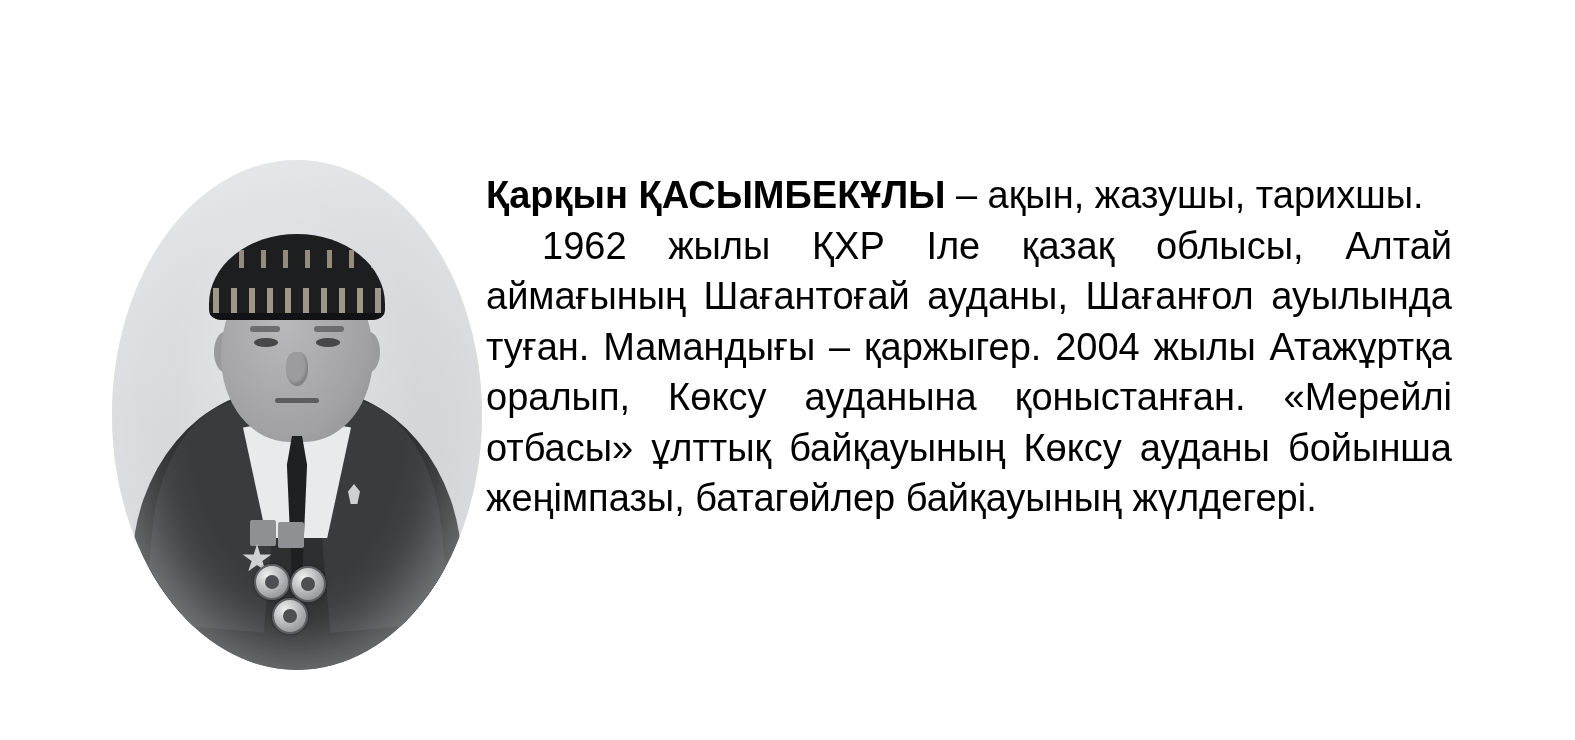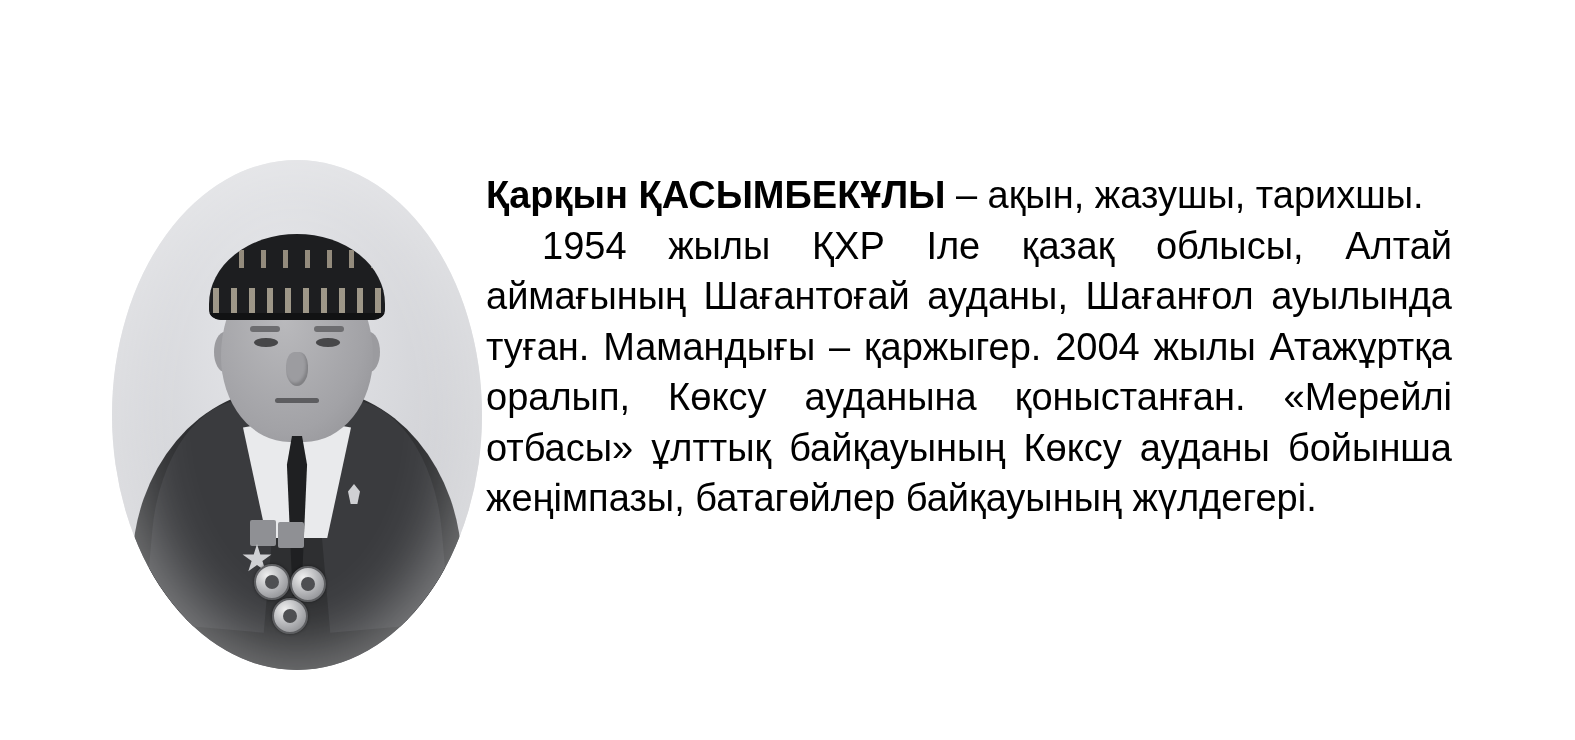--- a/index.html
+++ b/index.html
@@ -323,16 +323,16 @@
         <div class="medal" style="left:30px; top:44px;"></div>
         <div class="medal" style="left:66px; top:46px;"></div>
         <div class="medal" style="left:48px; top:78px;"></div>
       </div>
       <div class="vignette"></div>
     </div>
   </div>
 
   <div class="text-col">
     <p class="para lead"><span class="name">Қарқын ҚАСЫМБЕКҰЛЫ</span><span> – ақын, жазушы, тарихшы.</span></p>
-    <p class="para body">1954 жылы ҚХР Іле қазақ облысы, Алтай аймағының Шағантоғай ауданы, Шағанғол ауылында туған. Мамандығы – қаржыгер. 2004 жылы Атажұртқа оралып, Көксу ауданына қоныстанған. «Мерейлі отбасы» ұлттық байқауының Көксу ауданы бойынша жеңімпазы, батагөйлер байқауының жүлдегері.</p>
+    <p class="para body">1962 жылы ҚХР Іле қазақ облысы, Алтай аймағының Шағантоғай ауданы, Шағанғол ауылында туған. Мамандығы – қаржыгер. 2004 жылы Атажұртқа оралып, Көксу ауданына қоныстанған. «Мерейлі отбасы» ұлттық байқауының Көксу ауданы бойынша жеңімпазы, батагөйлер байқауының жүлдегері.</p>
   </div>
 
 </div>
 
 </body></html>

